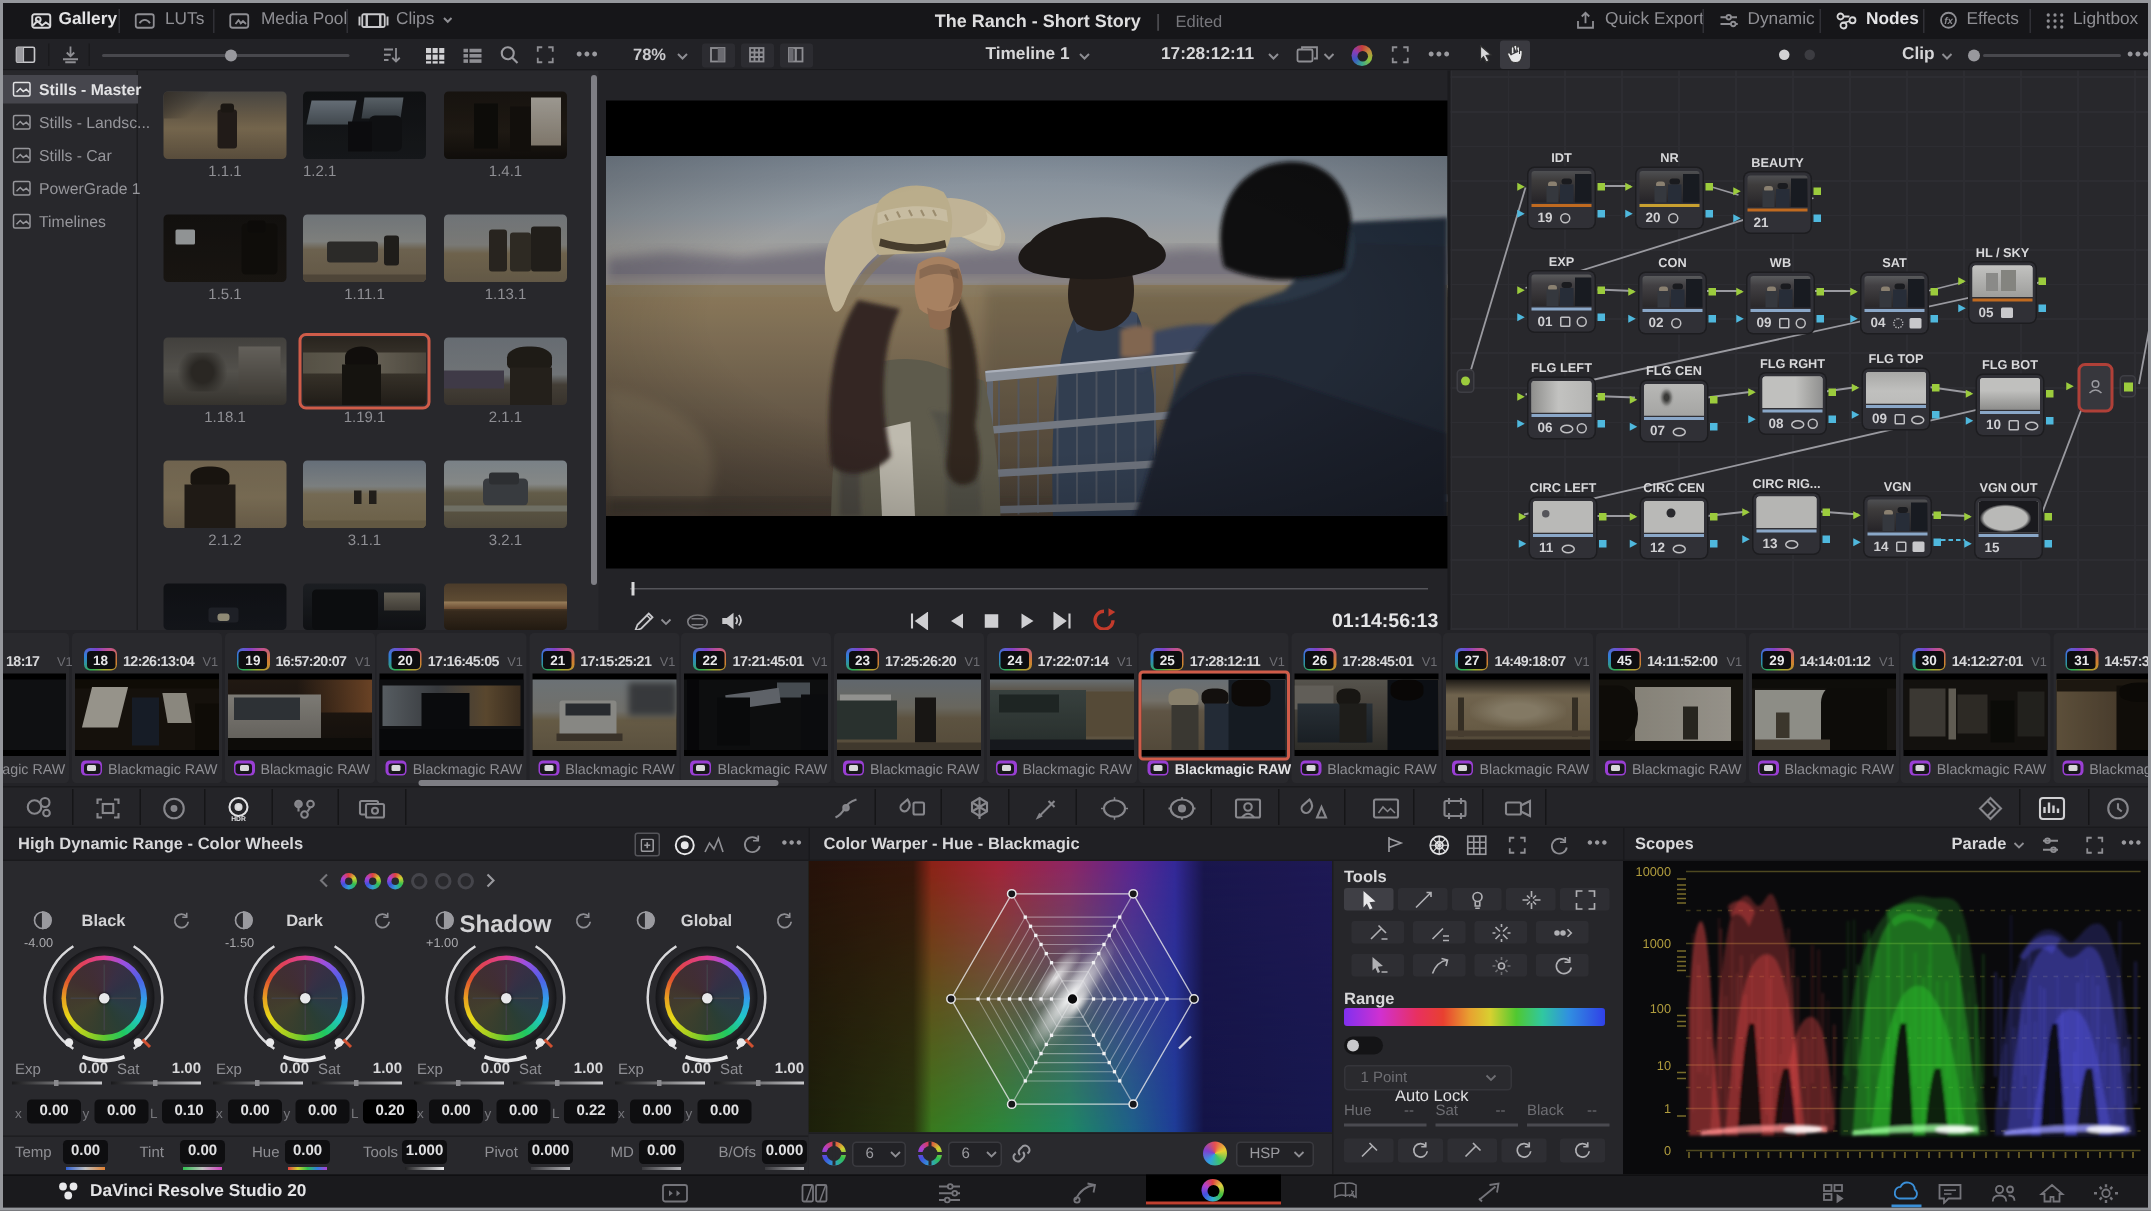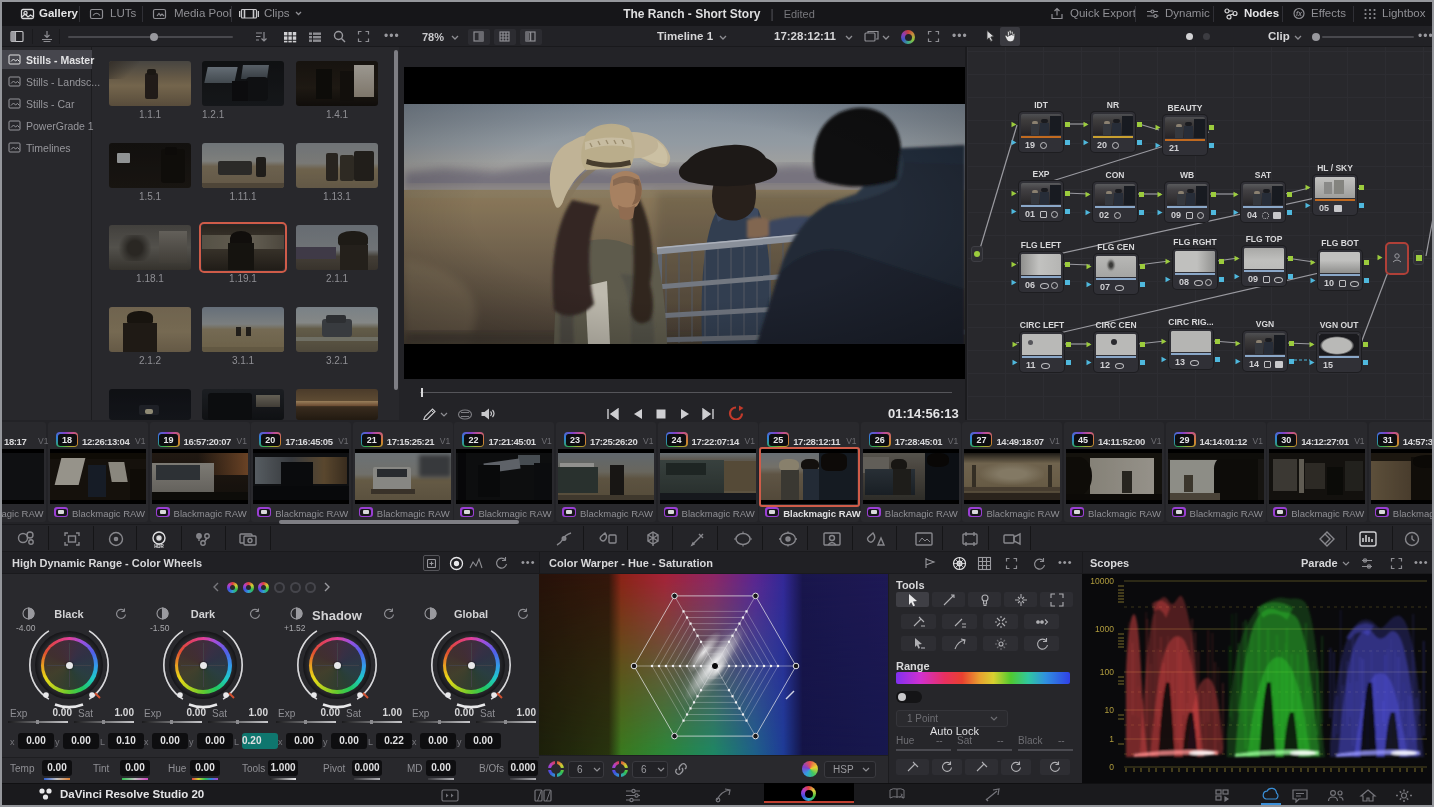--- a/index.html
+++ b/index.html
@@ -1242,31 +1242,31 @@
 <div class="abs" style="left:228px;top:705px;width:38px;text-align:right;font-size:10px;font-weight:bold;color:#d8d8da">1.00</div>
 <div class="abs" style="left:140px;top:719px;width:60px;height:2px;background:linear-gradient(90deg,#1a1a1c,#c8c8cb)"></div>
 <div class="abs" style="left:168px;top:718px;width:3px;height:4px;background:#8a8a8e"></div>
 <div class="abs" style="left:206px;top:719px;width:60px;height:2px;background:linear-gradient(90deg,#1a1a1c,#c8c8cb)"></div>
 <div class="abs" style="left:234px;top:718px;width:3px;height:4px;background:#8a8a8e"></div>
 <div class="abs" style="left:142px;top:735px;font-size:9px;color:#77777c">x</div>
     <div class="abs" style="left:150px;top:731px;width:36px;height:16px;background:#0e0e10;border-radius:3px;color:#e0e0e2;font-size:10px;font-weight:bold;text-align:center;line-height:16px">0.00</div>
 <div class="abs" style="left:187px;top:735px;font-size:9px;color:#77777c">y</div>
     <div class="abs" style="left:195px;top:731px;width:36px;height:16px;background:#0e0e10;border-radius:3px;color:#e0e0e2;font-size:10px;font-weight:bold;text-align:center;line-height:16px">0.00</div>
 <div class="abs" style="left:232px;top:735px;font-size:9px;color:#77777c">L</div>
-    <div class="abs" style="left:240px;top:731px;width:36px;height:16px;background:#0f766e;border-radius:3px;color:#e0e0e2;font-size:10px;font-weight:bold;line-height:16px">0.20</div>
+    <div class="abs" style="left:240px;top:731px;width:36px;height:16px;background:#000000;border-radius:3px;color:#e0e0e2;font-size:10px;font-weight:bold;text-align:center;line-height:16px">0.20</div>
 <svg class="abs" style="left:288px;top:605px" width="13" height="13" fill="none" stroke="#9a9a9f" stroke-width="1.1">
       <circle cx="6.5" cy="6.5" r="5.5"></circle>
       <path d="M6.5 1a5.5 5.5 0 010 11z" fill="#9a9a9f"></path>
     </svg>
-<div class="abs" style="left:268px;top:606px;width:134px;text-align:center;font-size:13px;font-weight:bold;color:#d2d2d4">Shadow</div>
+<div class="abs" style="left:268px;top:606px;width:134px;text-align:center;font-size:16px;font-weight:bold;color:#d2d2d4">Shadow</div>
 <svg class="abs" style="left:380px;top:605px" width="13" height="13" fill="none" stroke="#8e8e93" stroke-width="1.2">
       <path d="M10.5 4A4.5 4.5 0 1 0 11.5 7.5"></path>
       <path d="M10.5 1.5v3H7.5" stroke-width="1"></path>
     </svg>
-<div class="abs" style="left:282px;top:621px;font-size:8.5px;color:#a8a8ac">+1.52</div>
+<div class="abs" style="left:282px;top:621px;font-size:8.5px;color:#a8a8ac">+1.00</div>
 <div class="abs" style="left:301px;top:629px;width:68px;height:68px;border-radius:50%;background:radial-gradient(circle,#303034 55%,#131316 72%,#2e2e33 100%)"></div>
 <div class="abs" style="left:306.5px;top:634.5px;width:57px;height:57px;border-radius:50%;background:conic-gradient(from 0deg,#e0409a,#9a50e0 8%,#5060e8 17%,#30a0e8 26%,#20c8c8 33%,#20c860 42%,#60c830 50%,#a8d020 58%,#e8d818 67%,#e8a020 75%,#e05030 83%,#e04060 92%,#e0409a)"></div>
 <div class="abs" style="left:310px;top:638px;width:50px;height:50px;border-radius:50%;background:#2b2b2f"></div>
 <div class="abs" style="left:310px;top:638px;width:50px;height:50px;border-radius:50%;background:conic-gradient(from 0deg,#e0409a,#9a50e0 8%,#5060e8 17%,#30a0e8 26%,#20c8c8 33%,#20c860 42%,#60c830 50%,#a8d020 58%,#e8d818 67%,#e8a020 75%,#e05030 83%,#e04060 92%,#e0409a);opacity:0.12"></div>
 <div class="abs" style="left:313px;top:663px;width:44px;height:1px;background:#44444a;opacity:.8"></div>
 <div class="abs" style="left:335px;top:641px;width:1px;height:44px;background:#44444a;opacity:.8"></div>
 <div class="abs" style="left:331.5px;top:659.5px;width:7px;height:7px;border-radius:50%;background:#e8e8ea;box-shadow:0 0 2px #000"></div>
 <svg class="abs" style="left:289px;top:617px" width="92" height="92" viewBox="0 0 92 92" fill="none">
 <path d="M 25.9 80.1 A 40 40 0 0 1 25.9 11.9" stroke="#505055" stroke-width="1.6"></path>
 <path d="M 25.9 11.9 A 40 40 0 0 0 25.9 80.1" stroke="#e8e8ea" stroke-width="1.6" opacity="0.9"></path>
@@ -1345,21 +1345,21 @@
 <div class="abs" style="left:321px;top:761px;font-size:10px;color:#8f8f94">Pivot</div>
 <div class="abs" style="left:350px;top:758px;width:30px;height:16px;background:#0e0e10;border-radius:3px;color:#e0e0e2;font-size:10px;font-weight:bold;text-align:center;line-height:16px">0.000</div>
 <div class="abs" style="left:352px;top:776px;width:26px;height:2px;background:linear-gradient(90deg,#3a3a3e,#b0b0b4)"></div>
 <div class="abs" style="left:405px;top:761px;font-size:10px;color:#8f8f94">MD</div>
 <div class="abs" style="left:424px;top:758px;width:30px;height:16px;background:#0e0e10;border-radius:3px;color:#e0e0e2;font-size:10px;font-weight:bold;text-align:center;line-height:16px">0.00</div>
 <div class="abs" style="left:426px;top:776px;width:26px;height:2px;background:linear-gradient(90deg,#3a3a3e,#b0b0b4)"></div>
 <div class="abs" style="left:477px;top:761px;font-size:10px;color:#8f8f94">B/Ofs</div>
 <div class="abs" style="left:506px;top:758px;width:30px;height:16px;background:#0e0e10;border-radius:3px;color:#e0e0e2;font-size:10px;font-weight:bold;text-align:center;line-height:16px">0.000</div>
 <div class="abs" style="left:508px;top:776px;width:26px;height:2px;background:linear-gradient(90deg,#3a3a3e,#b0b0b4)"></div>
     <div class="abs" style="left:537px;top:550px;width:543px;height:22px;background:#202024;border-bottom:1px solid #1a1a1d;border-left:1px solid #19191c"></div>
-<div class="abs" style="left:547px;top:555px;font-size:11px;font-weight:bold;color:#d8d8da">Color Warper - Hue - Saturation</div>
+<div class="abs" style="left:547px;top:555px;font-size:11px;font-weight:bold;color:#d8d8da">Color Warper - Hue - Blackmagic</div>
 <svg class="abs" style="left:922px;top:555px" width="13" height="12" fill="none" stroke="#9a9a9f" stroke-width="1.1">
       <path d="M2 1v10M2 2l8 3-8 3z" fill="none"></path>
     </svg>
 <svg class="abs" style="left:950px;top:554px" width="15" height="15" fill="none" stroke="#e0e0e2" stroke-width="1.2">
       <circle cx="7.5" cy="7.5" r="6"></circle>
       <circle cx="7.5" cy="7.5" r="2.4"></circle>
       <path d="M7.5 1.5v12M1.5 7.5h12M3.3 3.3l8.4 8.4M11.7 3.3l-8.4 8.4" stroke-width="0.8"></path>
     </svg>
 <svg class="abs" style="left:975px;top:554px" width="15" height="15" fill="none" stroke="#9a9a9f" stroke-width="1.1">
       <rect x="1.5" y="1.5" width="12" height="12"></rect>

